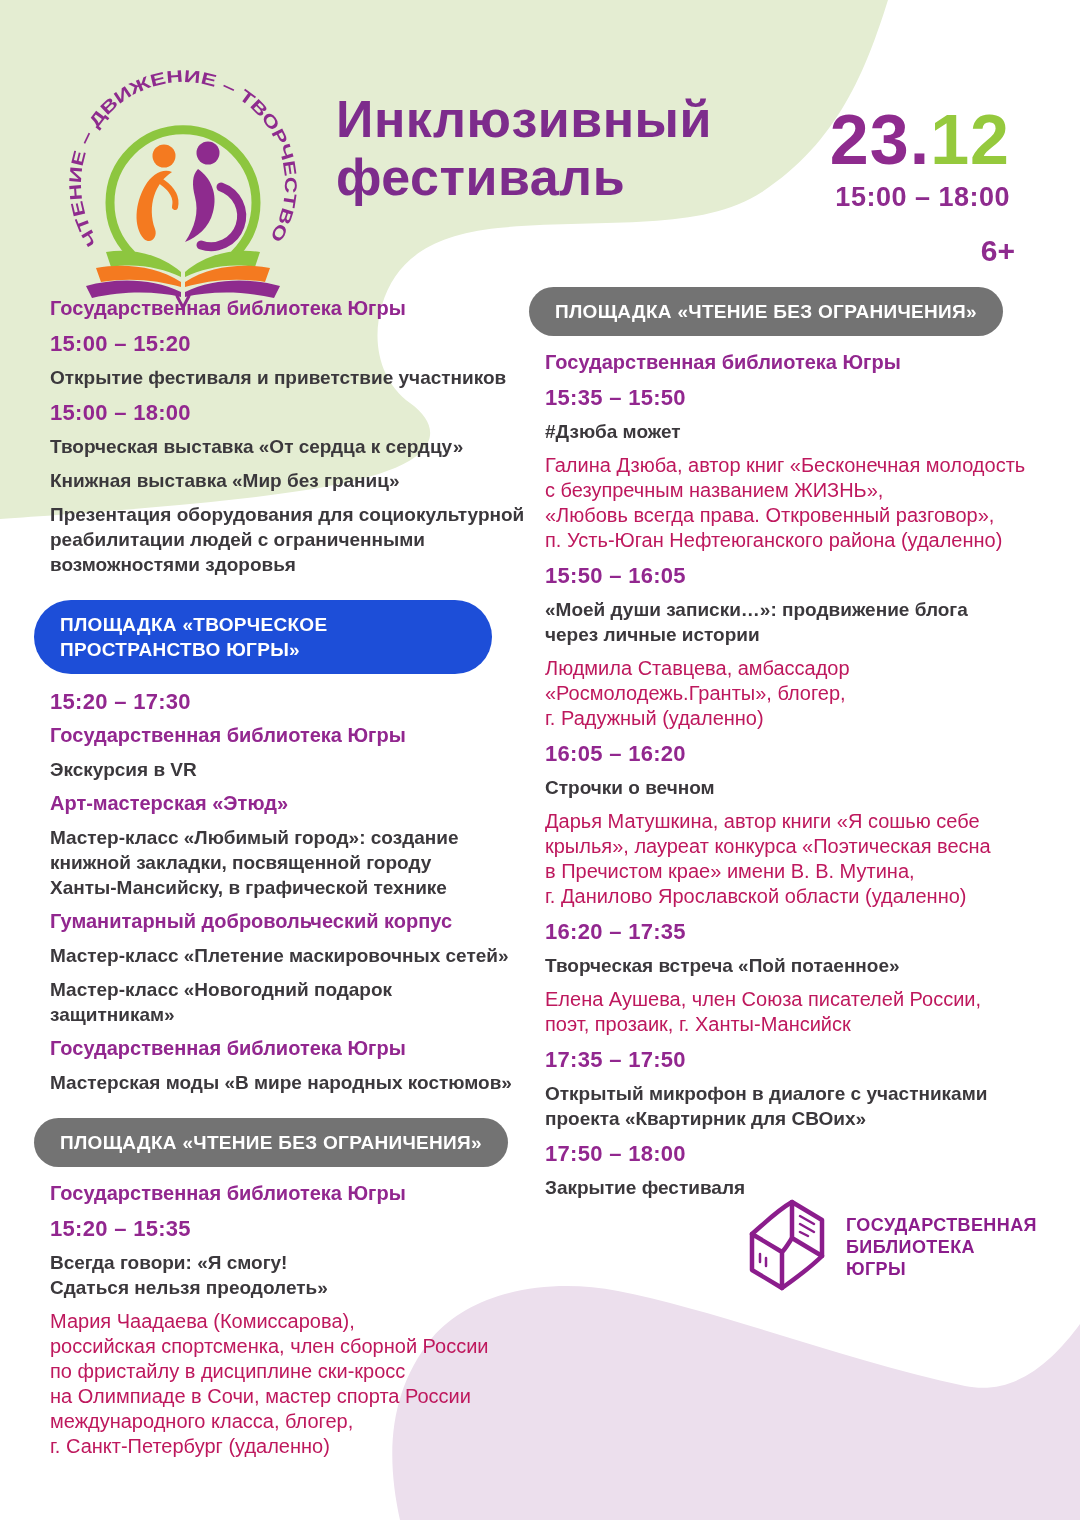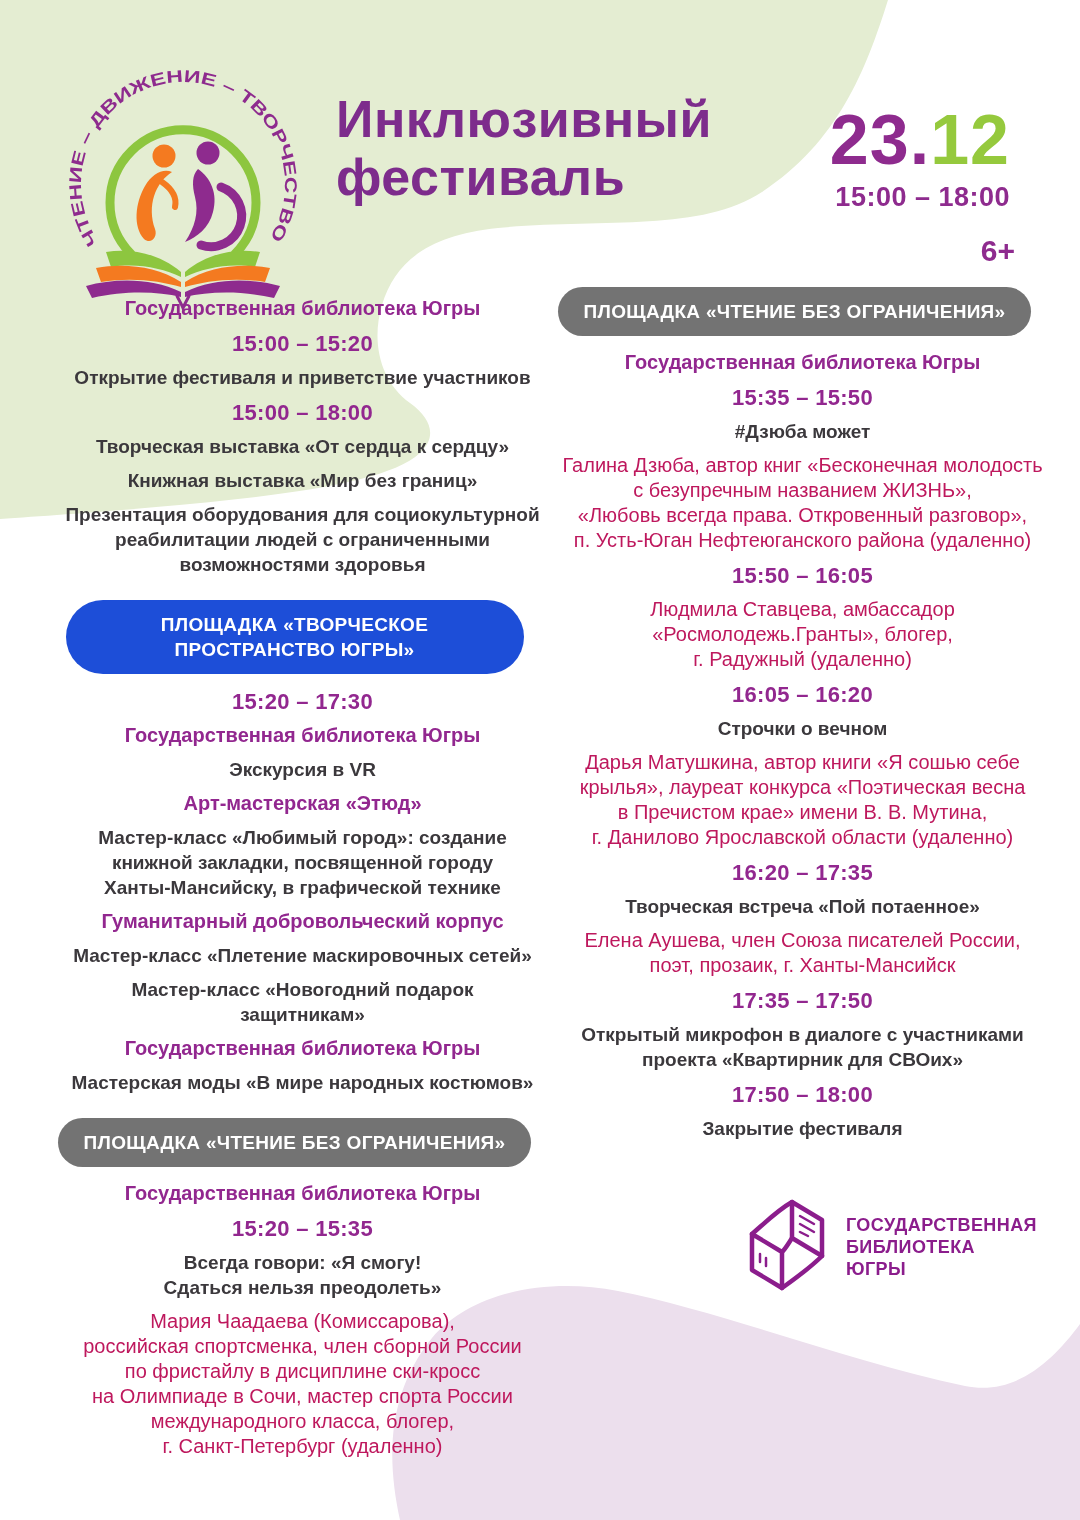--- a/index.html
+++ b/index.html
@@ -15,21 +15,21 @@
   .title{position:absolute;left:336px;top:90px;color:#7d2c8c;font-weight:bold;
          font-size:52px;line-height:58px;letter-spacing:.5px;}
   .date-block{position:absolute;left:770px;top:108px;width:240px;text-align:right;}
   .date-big{font-size:70px;line-height:64px;font-weight:bold;letter-spacing:1px;}
   .date-day{color:#8e2b8e;} .date-month{color:#95c93d;}
   .time-range{margin-top:10px;font-size:27px;font-weight:bold;color:#8e2b8e;letter-spacing:.5px;}
   .age-badge{position:absolute;left:955px;top:234px;width:60px;text-align:right;
              font-size:30px;font-weight:bold;color:#8e2b8e;}
 
   
-  .col{position:absolute;z-index:2;text-align:center;}
+  .col{position:absolute;z-index:2;}
   .col-left{left:50px;top:296px;width:505px;}
   .col-right{left:545px;top:287px;width:515px;}
   .entry{white-space:pre-line;}
   .venue{font-size:20px;line-height:25px;font-weight:bold;color:#92278f;margin-bottom:9px;}
   .time{font-size:22px;line-height:27px;font-weight:bold;color:#92278f;margin-bottom:8px;letter-spacing:.3px;}
   .event{font-size:19px;line-height:25px;font-weight:bold;color:#3b383c;margin-bottom:9px;}
   .desc{font-size:20px;line-height:25px;font-weight:normal;color:#be185d;margin-bottom:9px;}
   .pill{display:inline-block;margin:14px 0 14px -16px;padding:12px 26px;border-radius:42px;
         color:#ffffff;font-size:19px;line-height:25px;font-weight:bold;letter-spacing:.3px;
         white-space:pre-line;box-sizing:border-box;}
@@ -140,20 +140,22 @@
   <div class="col col-right">
     <div><span class="pill green">ПЛОЩАДКА «ЧТЕНИЕ БЕЗ ОГРАНИЧЕНИЯ»</span></div>
     <div class="entry venue">Государственная библиотека Югры</div>
     <div class="entry time">15:35 – 15:50</div>
     <div class="entry event">#Дзюба может</div>
     <div class="entry desc">Галина Дзюба, автор книг «Бесконечная молодость
 с безупречным названием ЖИЗНЬ»,
 «Любовь всегда права. Откровенный разговор»,
 п. Усть-Юган Нефтеюганского района (удаленно)</div>
     <div class="entry time">15:50 – 16:05</div>
+    <div class="entry event">«Моей души записки…»: продвижение блога
+через личные истории</div>
     <div class="entry desc">Людмила Ставцева, амбассадор
 «Росмолодежь.Гранты», блогер,
 г. Радужный (удаленно)</div>
     <div class="entry time">16:05 – 16:20</div>
     <div class="entry event">Строчки о вечном</div>
     <div class="entry desc">Дарья Матушкина, автор книги «Я сошью себе
 крылья», лауреат конкурса «Поэтическая весна
 в Пречистом крае» имени В. В. Мутина,
 г. Данилово Ярославской области (удаленно)</div>
     <div class="entry time">16:20 – 17:35</div>

